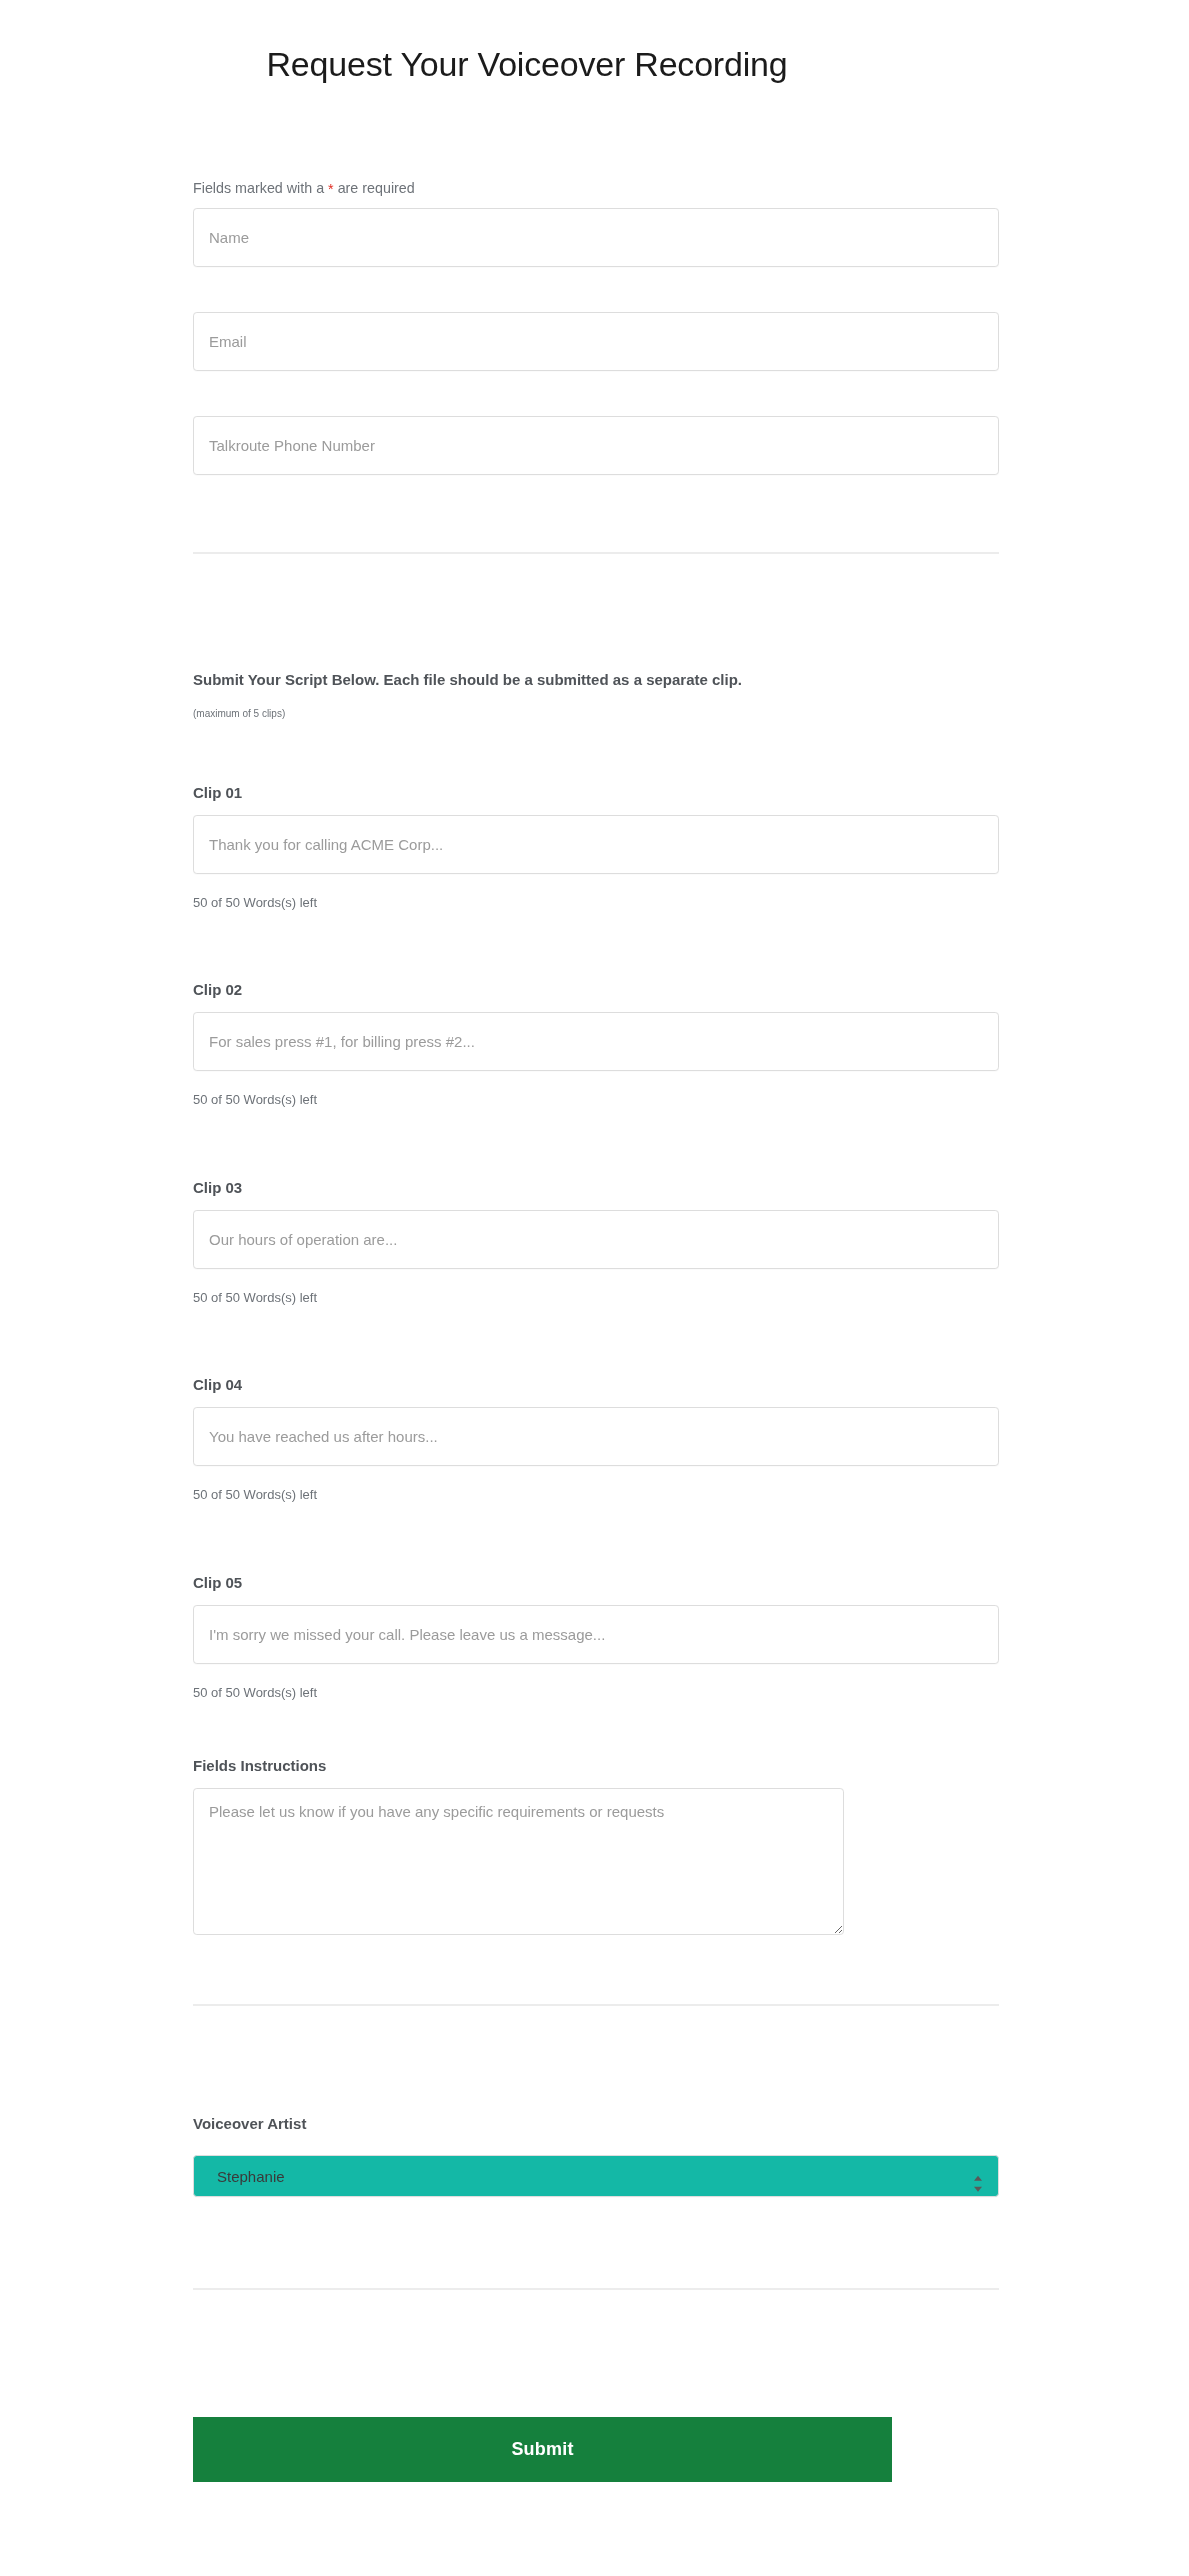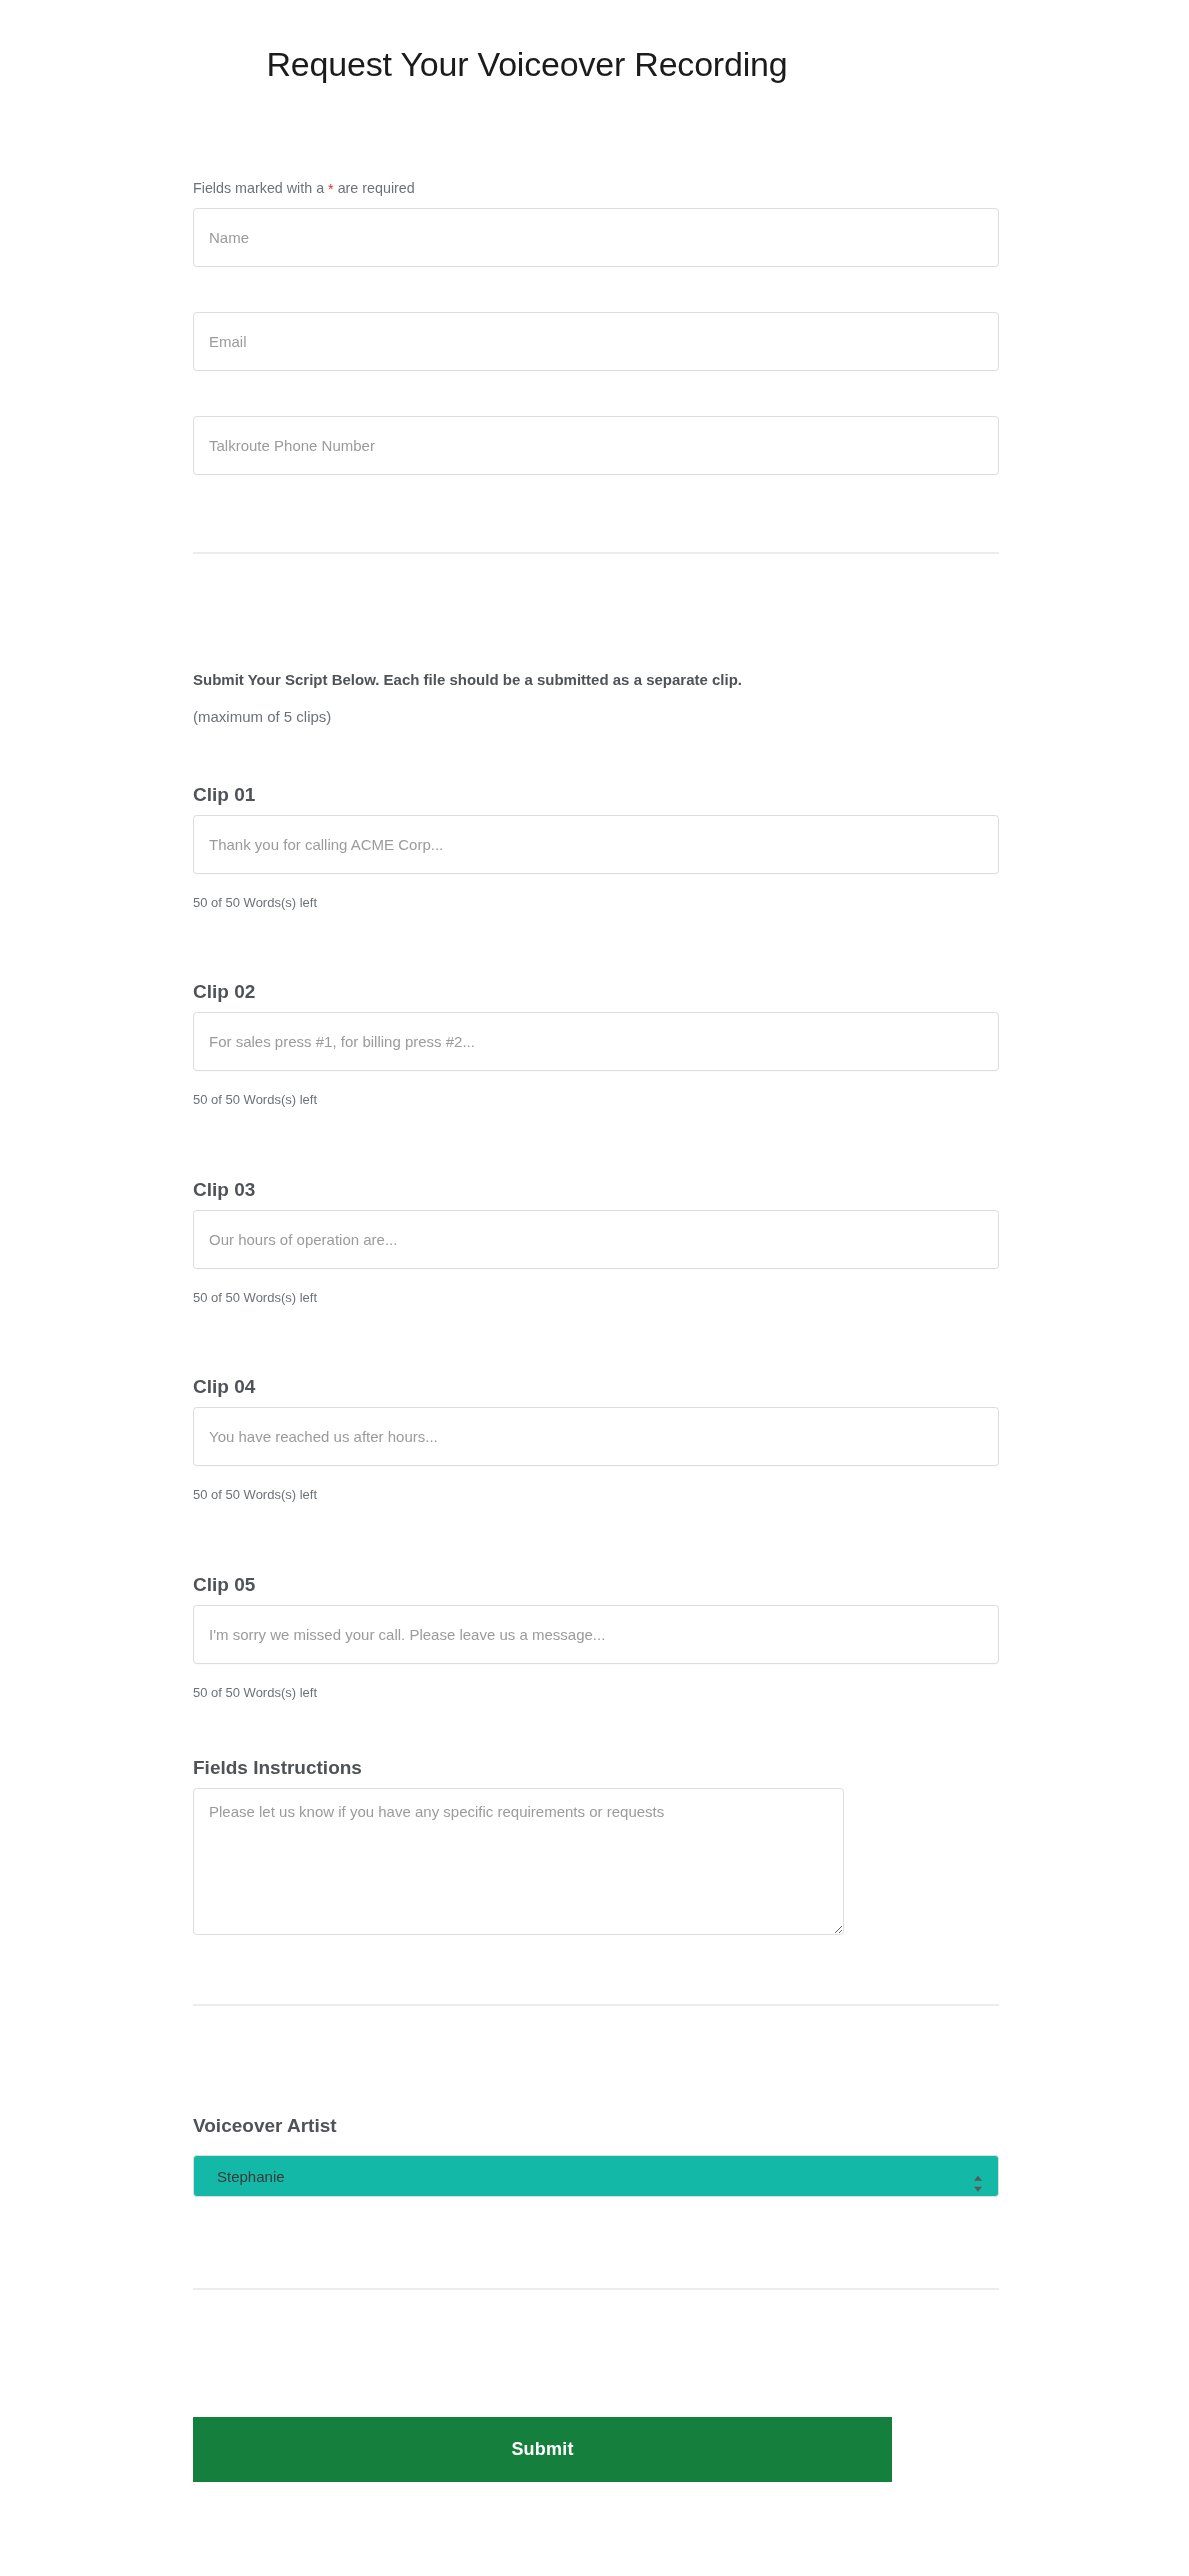--- a/index.html
+++ b/index.html
@@ -93,31 +93,31 @@
     position: absolute;
     left: 0;
     font-size: 15px;
     font-weight: bold;
     color: #4f5358;
     line-height: 1.35;
   }
   .section-sub {
     position: absolute;
     left: 0;
-    font-size: 15px;
+    font-size: 10px;
     font-weight: 400;
     color: #6d7278;
     line-height: 1.35;
     text-align: center;
   }
 
   .clip-label {
     position: absolute;
     left: 0;
-    font-size: 19px;
+    font-size: 15px;
     font-weight: bold;
     color: #4f5358;
   }
 
   .word-count {
     position: absolute;
     left: 0;
     font-size: 13px;
     color: #6d7278;
   }

